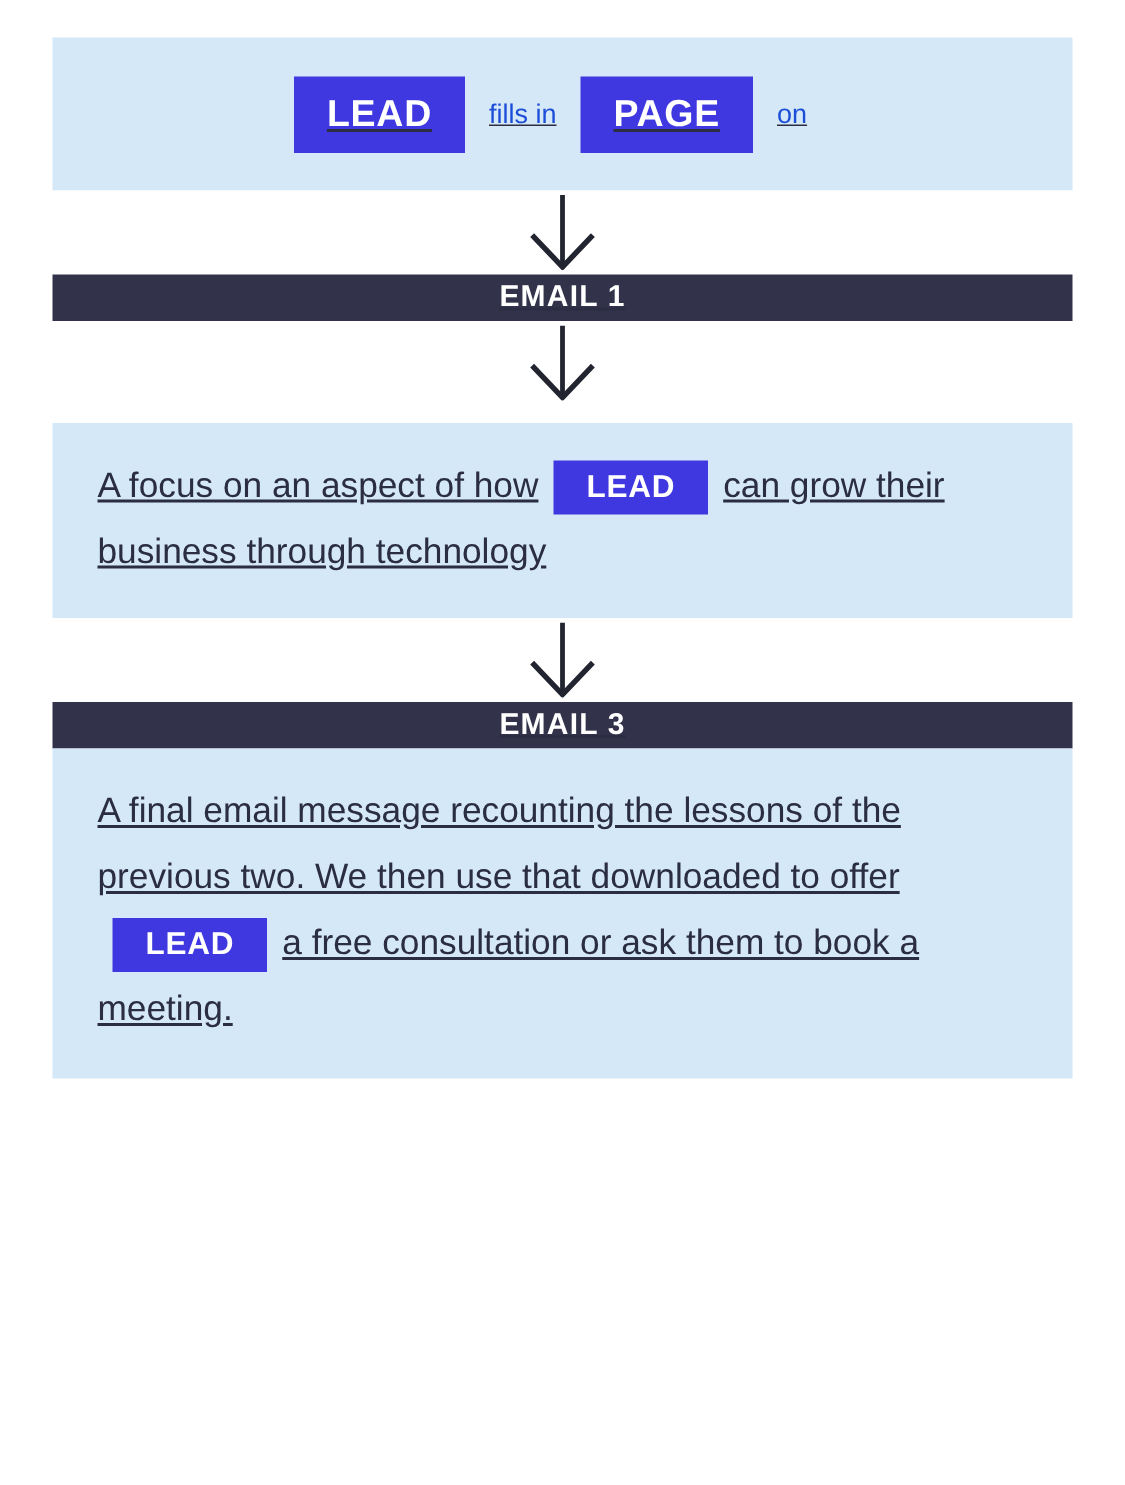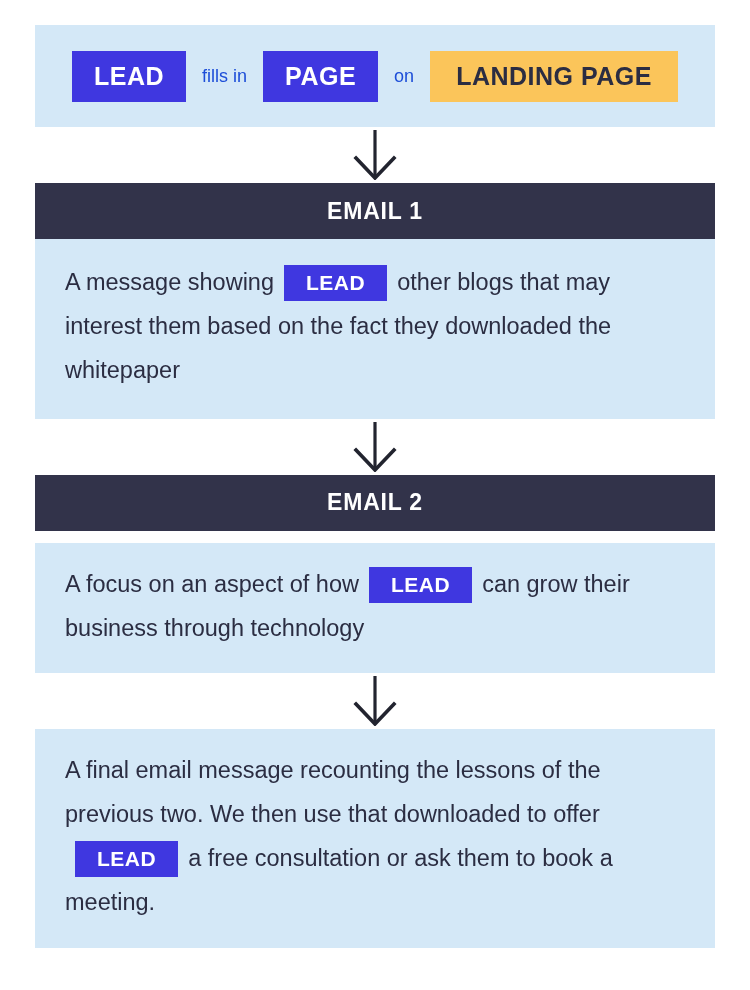--- a/index.html
+++ b/index.html
@@ -16,20 +16,21 @@
   }
 
   .flow {
     position: relative;
     width: 750px;
     height: 990px;
     box-sizing: border-box;
     padding: 25px 35px 21px 35px;
     display: flex;
     flex-direction: column;
+    text-decoration: underline;
   }
 
   
   .trigger-panel {
     background: #d4e8f7;
     height: 102px;
     display: flex;
     align-items: center;
     justify-content: center;
     gap: 0;
@@ -81,25 +82,25 @@
     background: #ffffff;
   }
   .arrow-wrap svg { display: block; }
 
   
   .email-block { flex: 0 0 auto; }
 
   .email-header {
     background: #32334a;
     color: #ffffff;
-    height: 56px;
+    height: 31px;
     display: flex;
     align-items: center;
     justify-content: center;
-    font-size: 23px;
+    font-size: 20px;
     font-weight: bold;
     letter-spacing: 0.8px;
   }
 
   .email-body {
     background: #d4e8f7;
     padding: 20px 30px 22px 30px;
     font-size: 23.5px;
     line-height: 1.87;
     color: #2b2d42;
@@ -124,63 +125,59 @@
 </head>
 <body>
 
 <div class="flow">
 
   <div class="trigger-panel">
     <span class="chip chip-lead-top">LEAD</span>
     <span class="connector-word">fills in</span>
     <span class="chip chip-form">PAGE</span>
     <span class="connector-word">on</span>
-    <span class="chip chip-landing">LANDING PAGE</span>
   </div>
 
   <div class="arrow-wrap">
     <span>
       <svg width="52" height="50" viewBox="0 0 52 50" fill="none">
         <line x1="26" y1="0" x2="26" y2="47" stroke="#22242f" stroke-width="3.2"></line>
         <polyline points="7,28 26,48 45,28" stroke="#22242f" stroke-width="3.6" fill="none" stroke-linecap="square" stroke-linejoin="miter"></polyline>
       </svg>
     </span>
   </div>
 
   <div class="email-block">
     <div class="email-header">EMAIL 1</div>
-    <div class="email-body b1">
-      <span>A message showing</span><span class="chip-inline">LEAD</span><span>other blogs that may interest them based on the fact they downloaded the whitepaper</span>
-    </div>
   </div>
 
   <div class="arrow-wrap">
     <span>
       <svg width="52" height="50" viewBox="0 0 52 50" fill="none">
         <line x1="26" y1="0" x2="26" y2="47" stroke="#22242f" stroke-width="3.2"></line>
         <polyline points="7,28 26,48 45,28" stroke="#22242f" stroke-width="3.6" fill="none" stroke-linecap="square" stroke-linejoin="miter"></polyline>
       </svg>
     </span>
   </div>
 
   <div class="email-block">
-    <div class="email-header">EMAIL 2</div>
     <div class="email-body b2">
       <span>A focus on an aspect of how</span><span class="chip-inline">LEAD</span><span>can grow their business through technology</span>
     </div>
   </div>
 
   <div class="arrow-wrap">
     <span>
       <svg width="52" height="50" viewBox="0 0 52 50" fill="none">
         <line x1="26" y1="0" x2="26" y2="47" stroke="#22242f" stroke-width="3.2"></line>
         <polyline points="7,28 26,48 45,28" stroke="#22242f" stroke-width="3.6" fill="none" stroke-linecap="square" stroke-linejoin="miter"></polyline>
       </svg>
     </span>
   </div>
 
   <div class="email-block">
+    <div class="email-header">EMAIL 3</div>
     <div class="email-body b3">
       <span>A final email message recounting the lessons of the previous two. We then use that downloaded to offer</span><span class="chip-inline">LEAD</span><span>a free consultation or ask them to book a meeting.</span>
     </div>
   </div>
 
 </div>
 
 </body></html>

